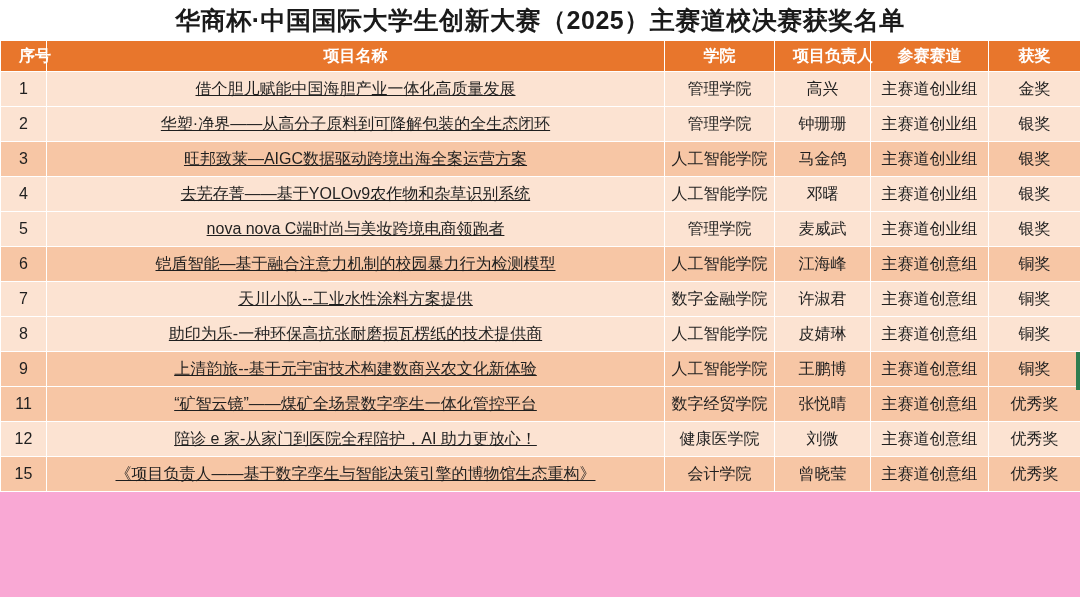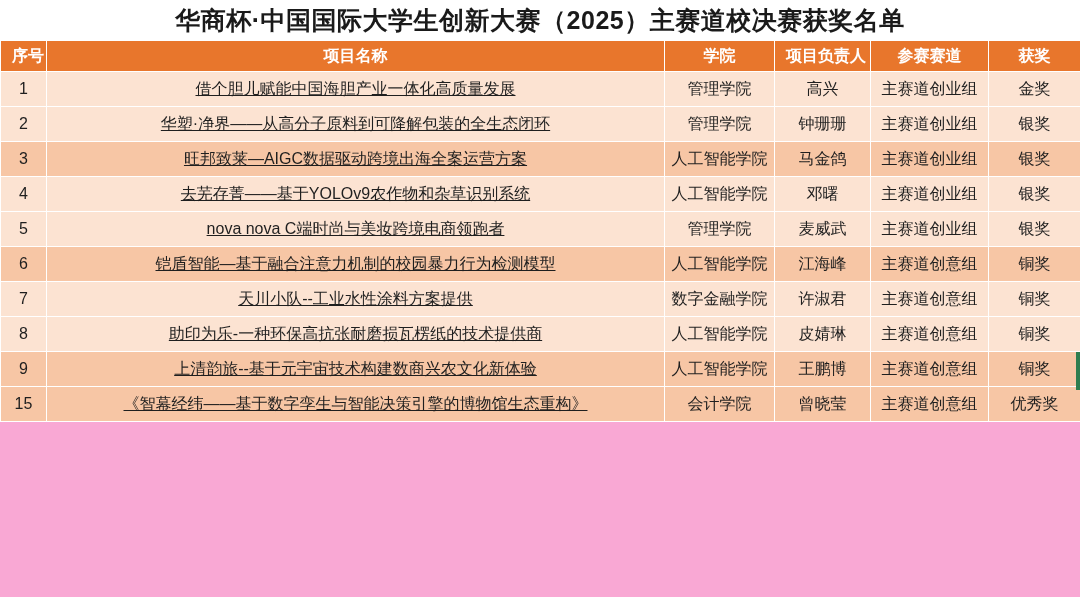--- a/index.html
+++ b/index.html
@@ -47,21 +47,21 @@
   table.award-table col.c5 { width: 92px; }
 
   table.award-table th {
     background: #e8762c;
     color: #ffffff;
     font-size: 16px;
     font-weight: bold;
     height: 30px;
     text-align: center;
     border: 1px solid #ffffff;
-    padding: 0 11px;
+    padding: 0 18px;
     white-space: nowrap;
   }
   table.award-table td {
     height: 34px;
     font-size: 16px;
     color: #1f1f1f;
     text-align: center;
     border: 1px solid #ffffff;
     padding: 0 2px;
     white-space: nowrap;
@@ -181,22 +181,38 @@
       </tr>
       <tr class="band-b">
         <td>9</td>
         <td class="project">上清韵旅--基于元宇宙技术构建数商兴农文化新体验</td>
         <td>人工智能学院</td>
         <td>王鹏博</td>
         <td>主赛道创意组</td>
         <td>铜奖</td>
       </tr>
       <tr class="band-b">
+        <td>11</td>
+        <td class="project">“矿智云镜”——煤矿全场景数字孪生一体化管控平台</td>
+        <td>数字经贸学院</td>
+        <td>张悦晴</td>
+        <td>主赛道创意组</td>
+        <td>优秀奖</td>
+      </tr>
+      <tr class="band-a">
+        <td>12</td>
+        <td class="project">陪诊 e 家-从家门到医院全程陪护，AI 助力更放心！</td>
+        <td>健康医学院</td>
+        <td>刘微</td>
+        <td>主赛道创意组</td>
+        <td>优秀奖</td>
+      </tr>
+      <tr class="band-b">
         <td>15</td>
-        <td class="project">《智幕经纬——基于数字孪生与智能决策引擎的博物馆生态重构》</td>
+        <td class="project">《项目负责人——基于数字孪生与智能决策引擎的博物馆生态重构》</td>
         <td>会计学院</td>
         <td>曾晓莹</td>
         <td>主赛道创意组</td>
         <td>优秀奖</td>
       </tr>
     </tbody>
   </table>
 
   <div class="edge-mark"></div>
 </div>

